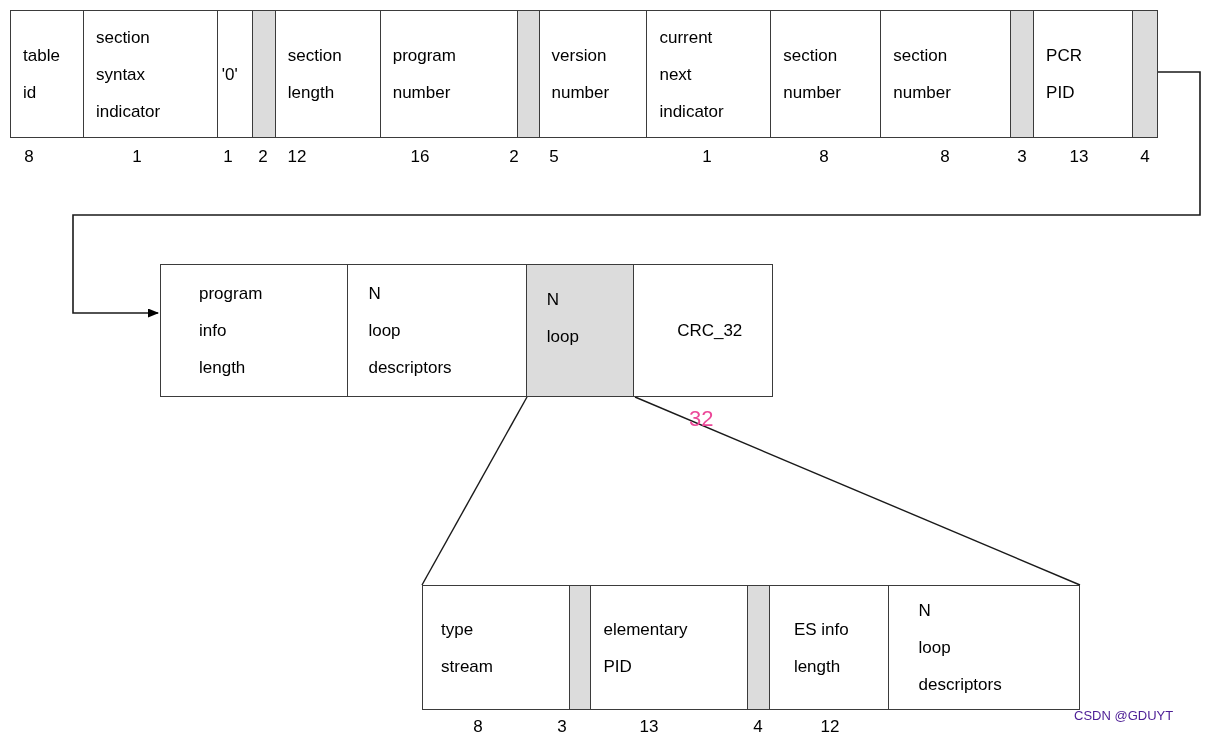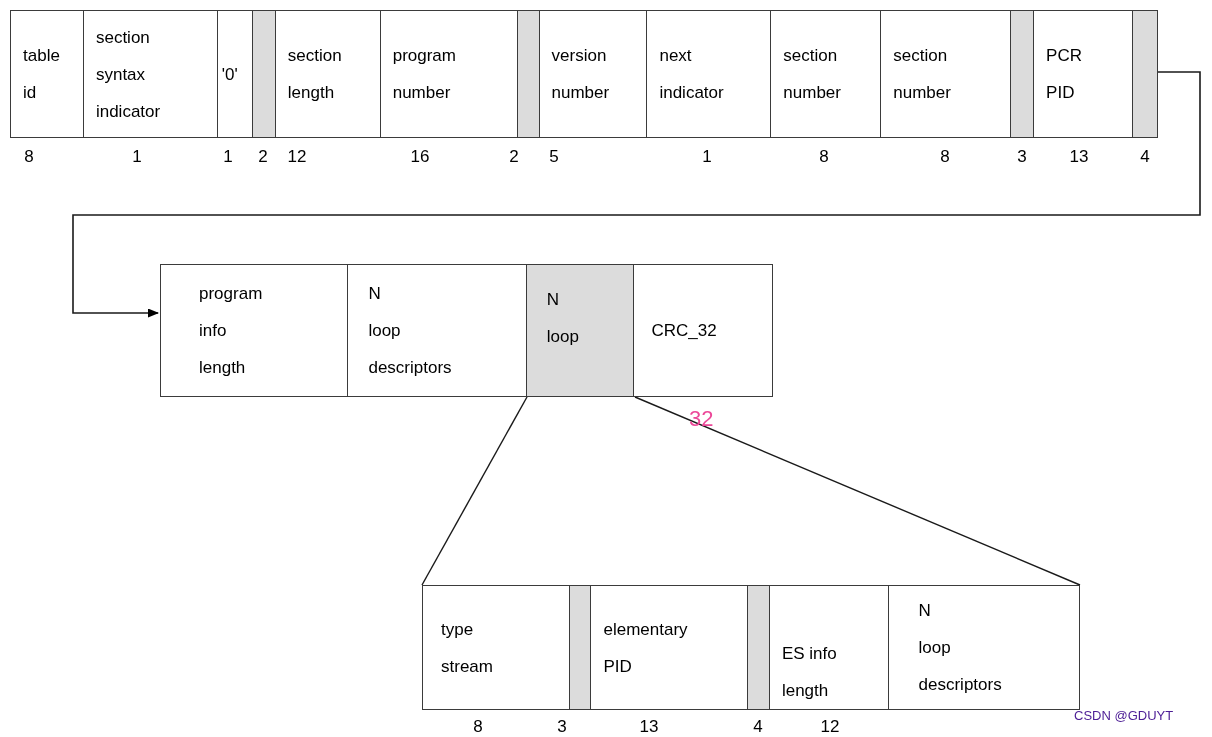--- a/index.html
+++ b/index.html
@@ -128,20 +128,21 @@
     <div class="cell" style="width:137px;">
       <div class="cell-line">program</div>
       <div class="cell-line">number</div>
     </div>
     <div class="cell gray" style="width:22px;"></div>
     <div class="cell" style="width:108px;">
       <div class="cell-line">version</div>
       <div class="cell-line">number</div>
     </div>
     <div class="cell" style="width:124px;">
+      <div class="cell-line">current</div>
       <div class="cell-line">next</div>
       <div class="cell-line">indicator</div>
     </div>
     <div class="cell" style="width:110px;">
       <div class="cell-line">section</div>
       <div class="cell-line">number</div>
     </div>
     <div class="cell" style="width:130px;">
       <div class="cell-line">section</div>
       <div class="cell-line">number</div>
@@ -179,39 +180,39 @@
     </div>
     <div class="cell" style="width:179px; padding-left:20px;">
       <div class="cell-line">N</div>
       <div class="cell-line">loop</div>
       <div class="cell-line">descriptors</div>
     </div>
     <div class="cell gray" style="width:108px; padding-left:20px; justify-content:flex-start; padding-top:16px;">
       <div class="cell-line">N</div>
       <div class="cell-line">loop</div>
     </div>
-    <div class="cell last" style="width:138px; padding-left:17px;">
+    <div class="cell last" style="width:138px; padding-left:17px;text-align:center;">
       <div class="cell-line">CRC_32</div>
     </div>
   </div>
 
   <div class="free-label" style="left:689px; top:406px;">32</div>
 
   <div class="row-box" style="left:422px; top:585px; width:658px; height:125px;">
     <div class="cell" style="width:147px; padding-left:18px;">
       <div class="cell-line">type</div>
       <div class="cell-line">stream</div>
     </div>
     <div class="cell gray" style="width:22px;"></div>
     <div class="cell" style="width:157px; padding-left:12px;">
       <div class="cell-line">elementary</div>
       <div class="cell-line">PID</div>
     </div>
     <div class="cell gray" style="width:22px;"></div>
-    <div class="cell" style="width:119px; padding-left:12px;justify-content:flex-end;">
+    <div class="cell" style="width:119px; padding-left:24px;">
       <div class="cell-line">ES info</div>
       <div class="cell-line">length</div>
     </div>
     <div class="cell last" style="width:191px; padding-left:30px;">
       <div class="cell-line">N</div>
       <div class="cell-line">loop</div>
       <div class="cell-line">descriptors</div>
     </div>
   </div>
 

